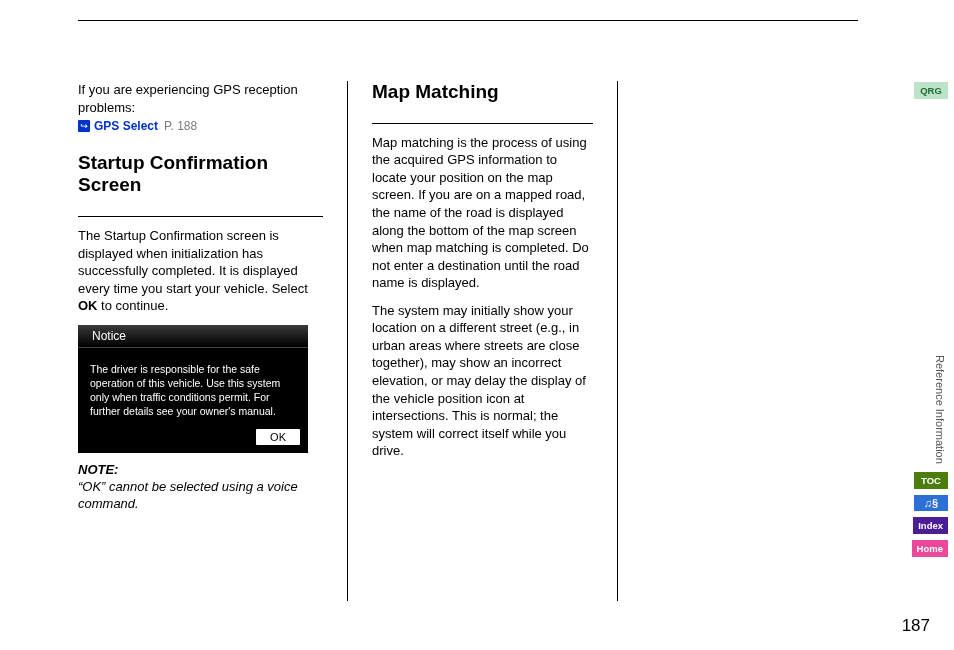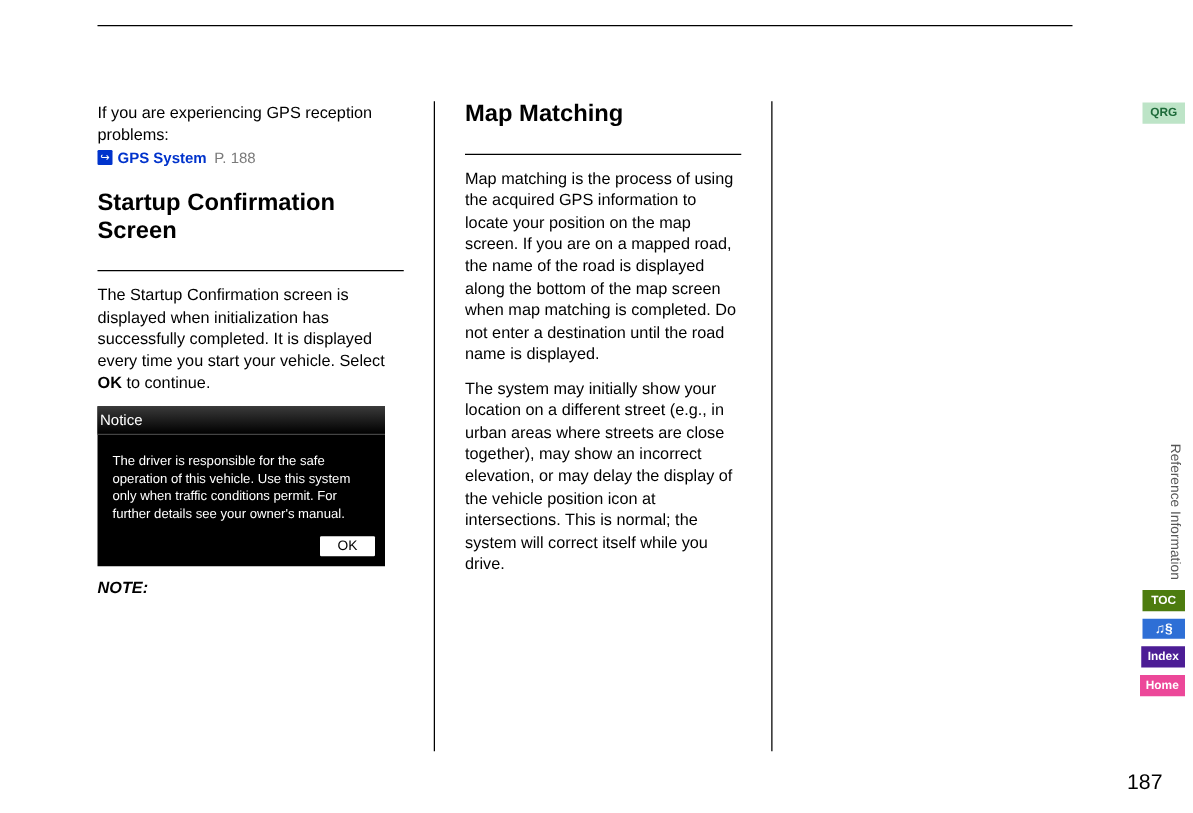--- a/index.html
+++ b/index.html
@@ -86,21 +86,21 @@
   .screenshot {
     width: 230px;
     background: #000;
     color: #fff;
     font-family: "MS Sans Serif", Arial, sans-serif;
     margin-top: 6px;
     margin-bottom: 8px;
   }
   .shot-title {
     background: linear-gradient(#3a3a3a,#000);
-    padding: 3px 2px;
+    padding: 3px 14px;
     font-size: 12px;
     border-bottom: 1px solid #444;
   }
   .shot-body {
     padding: 14px 12px 6px 12px;
     font-size: 10.5px;
     line-height: 1.35;
     min-height: 70px;
   }
   .shot-btnrow {
@@ -162,39 +162,40 @@
 
 <div class="page">
   <div class="top-rule"></div>
 
   <div class="columns">
 
     <div class="col col1">
       <div class="introtext">If you are experiencing GPS reception problems:</div>
       <div class="link-row">
         <span class="link-badge">↪</span>
-        <span class="link-text">GPS System</span>
+        <span class="link-text">GPS Select</span>
         <span class="link-page">P. 188</span>
       </div>
 
       <h2 class="section">Startup Confirmation Screen</h2>
 
       <div class="para">
         <span>The Startup Confirmation screen is displayed when initialization has successfully completed. It is displayed every time you start your vehicle. Select </span><span class="bold">OK</span><span> to continue.</span>
       </div>
 
       <div class="screenshot">
         <div class="shot-title">Notice</div>
         <div class="shot-body">The driver is responsible for the safe operation of this vehicle. Use this system only when traffic conditions permit. For further details see your owner's manual.</div>
         <div class="shot-btnrow">
           <div class="shot-btn">OK</div>
         </div>
       </div>
 
       <div class="note-label">NOTE:</div>
+      <div class="note-body">“OK” cannot be selected using a voice command.</div>
     </div>
 
     <div class="col col2">
       <h2 class="section">Map Matching</h2>
       <div class="para">Map matching is the process of using the acquired GPS information to locate your position on the map screen. If you are on a mapped road, the name of the road is displayed along the bottom of the map screen when map matching is completed. Do not enter a destination until the road name is displayed.</div>
       <div class="para">The system may initially show your location on a different street (e.g., in urban areas where streets are close together), may show an incorrect elevation, or may delay the display of the vehicle position icon at intersections. This is normal; the system will correct itself while you drive.</div>
     </div>
   </div>
 </div>
 

